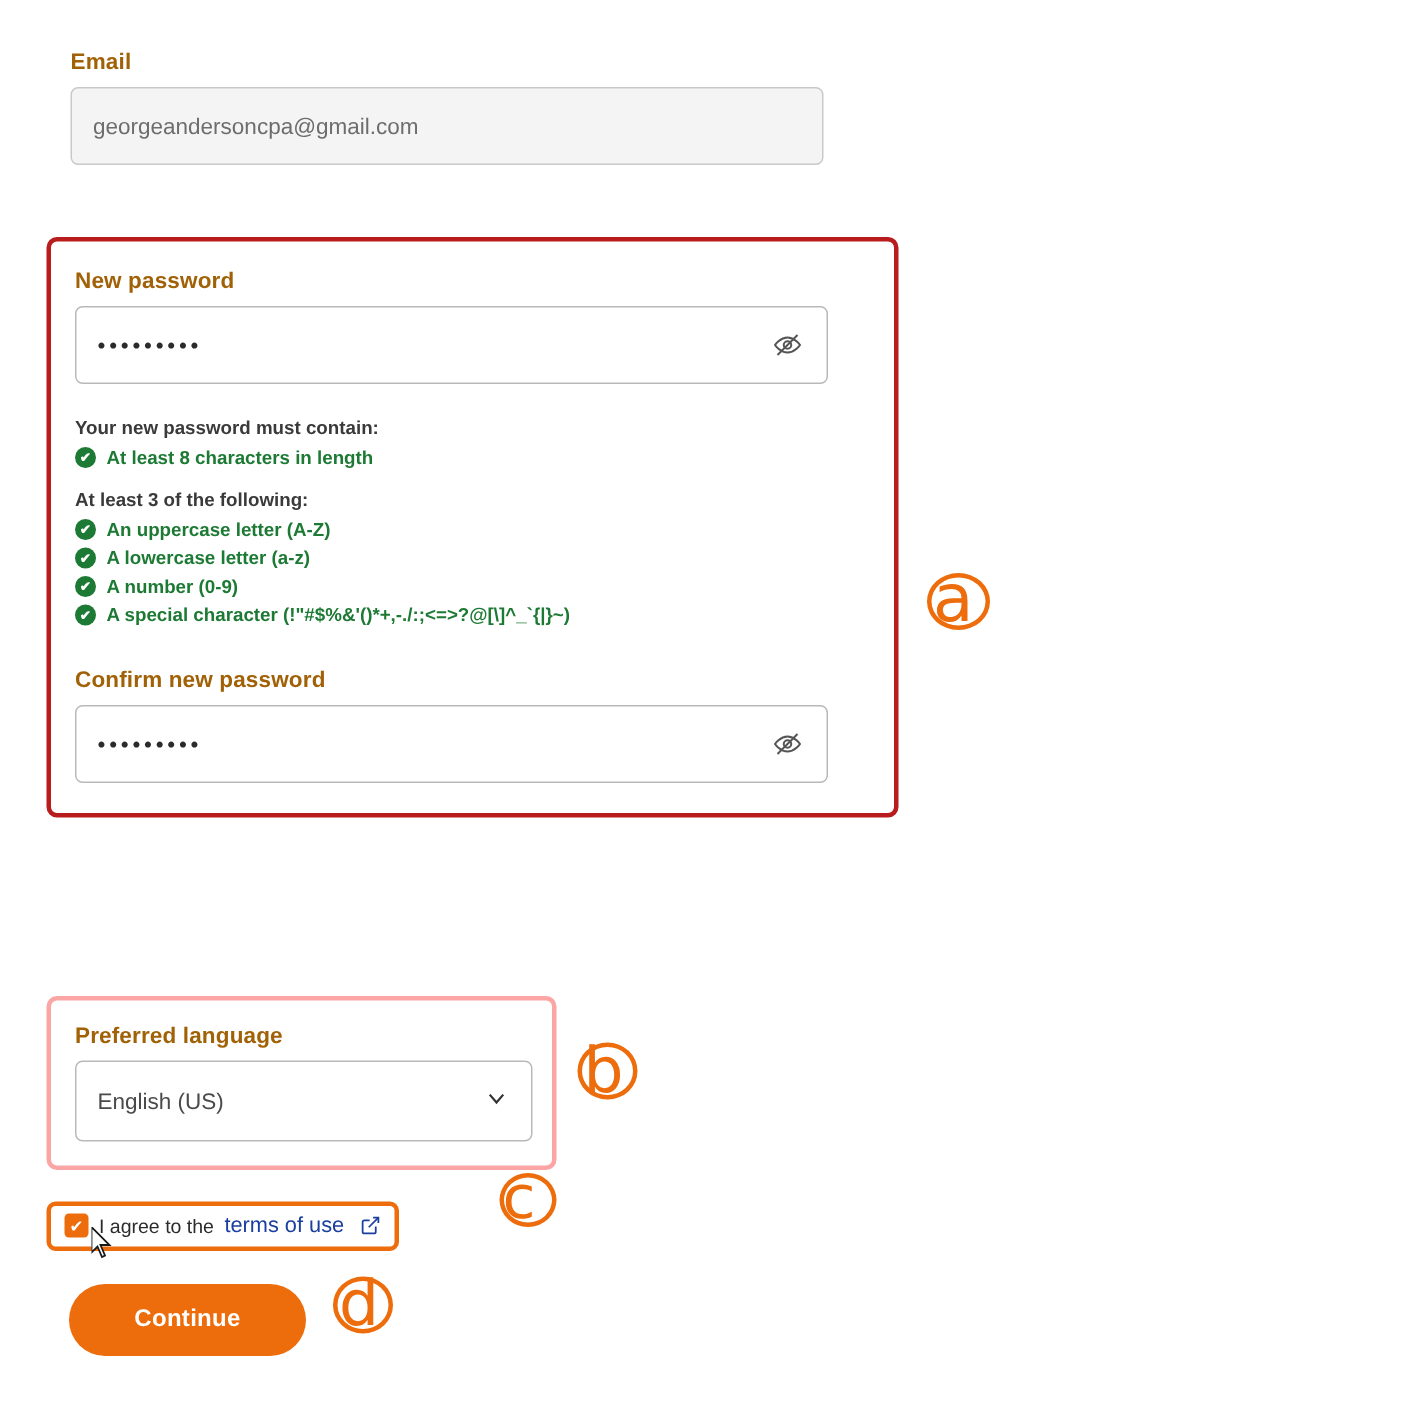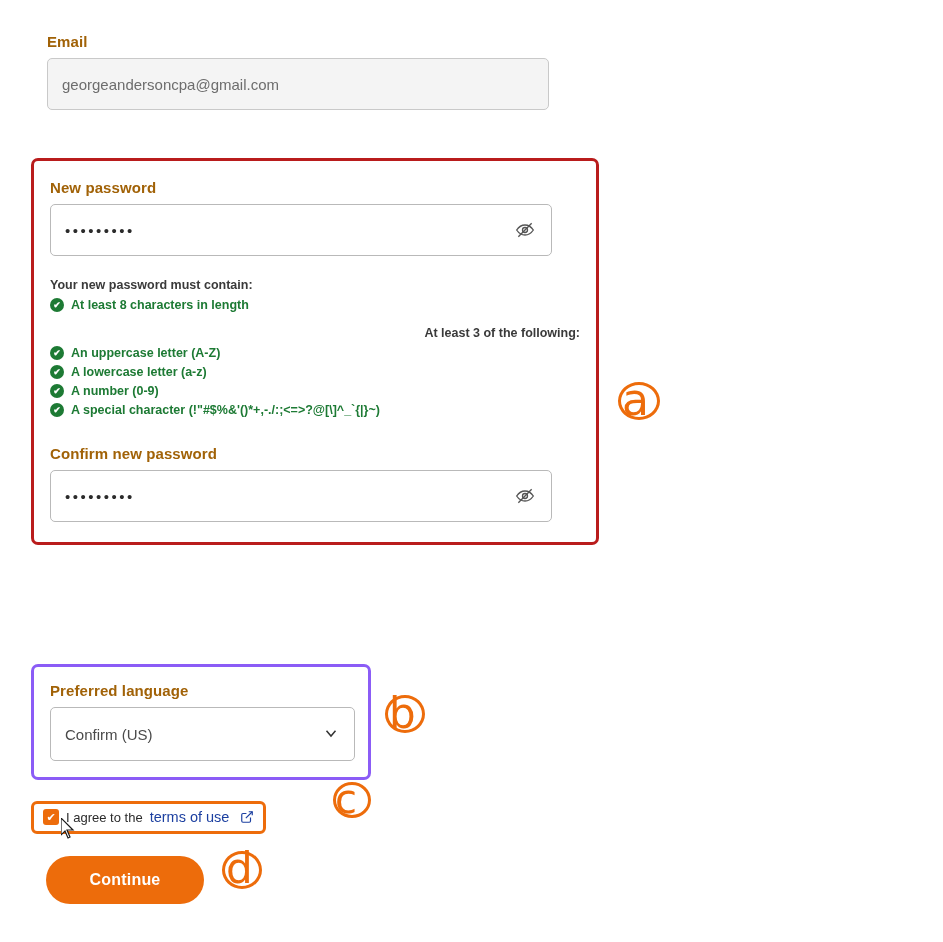--- a/index.html
+++ b/index.html
@@ -85,21 +85,20 @@
     color: #3a3a3a;
     margin-top: 22px;
     margin-bottom: 6px;
   }
   .req-sub {
     font-size: 12.5px;
     font-weight: bold;
     color: #3a3a3a;
     margin-top: 14px;
     margin-bottom: 6px;
-    text-align: right;
   }
   .req-item {
     display: flex;
     align-items: center;
     gap: 7px;
     font-size: 12.5px;
     font-weight: bold;
     color: #1d7a34;
     line-height: 1.0;
     margin: 5px 0;
@@ -119,21 +118,21 @@
   }
   #confirm-label { margin-top: 28px; }
 
   
   #language-section {
     position: absolute;
     left: 0px;
     top: 646px;
     width: 340px;
     box-sizing: border-box;
-    border: 3px solid #8b5cf6;
+    border: 3px solid #fca5a5;
     border-radius: 7px;
     padding: 15px 16px 16px 16px;
   }
   .select-box {
     box-sizing: border-box;
     width: 305px;
     height: 54px;
     border: 1px solid #b9b9b9;
     border-radius: 5px;
     background: #ffffff;
@@ -301,21 +300,21 @@
           <circle cx="12" cy="12" r="3"></circle>
           <line x1="4" y1="20" x2="20" y2="4"></line>
         </svg>
       </span>
     </div>
   </div>
 
   <div id="language-section">
     <div class="field-label">Preferred language</div>
     <div class="select-box">
-      <span>Confirm (US)</span>
+      <span>English (US)</span>
       <span>
         <svg width="18" height="18" viewBox="0 0 24 24" fill="none" stroke="#333" stroke-width="2">
           <polyline points="6 9 12 16 18 9"></polyline>
         </svg>
       </span>
     </div>
   </div>
 
   <div id="terms-section">
     <span class="checkbox">✔</span>

